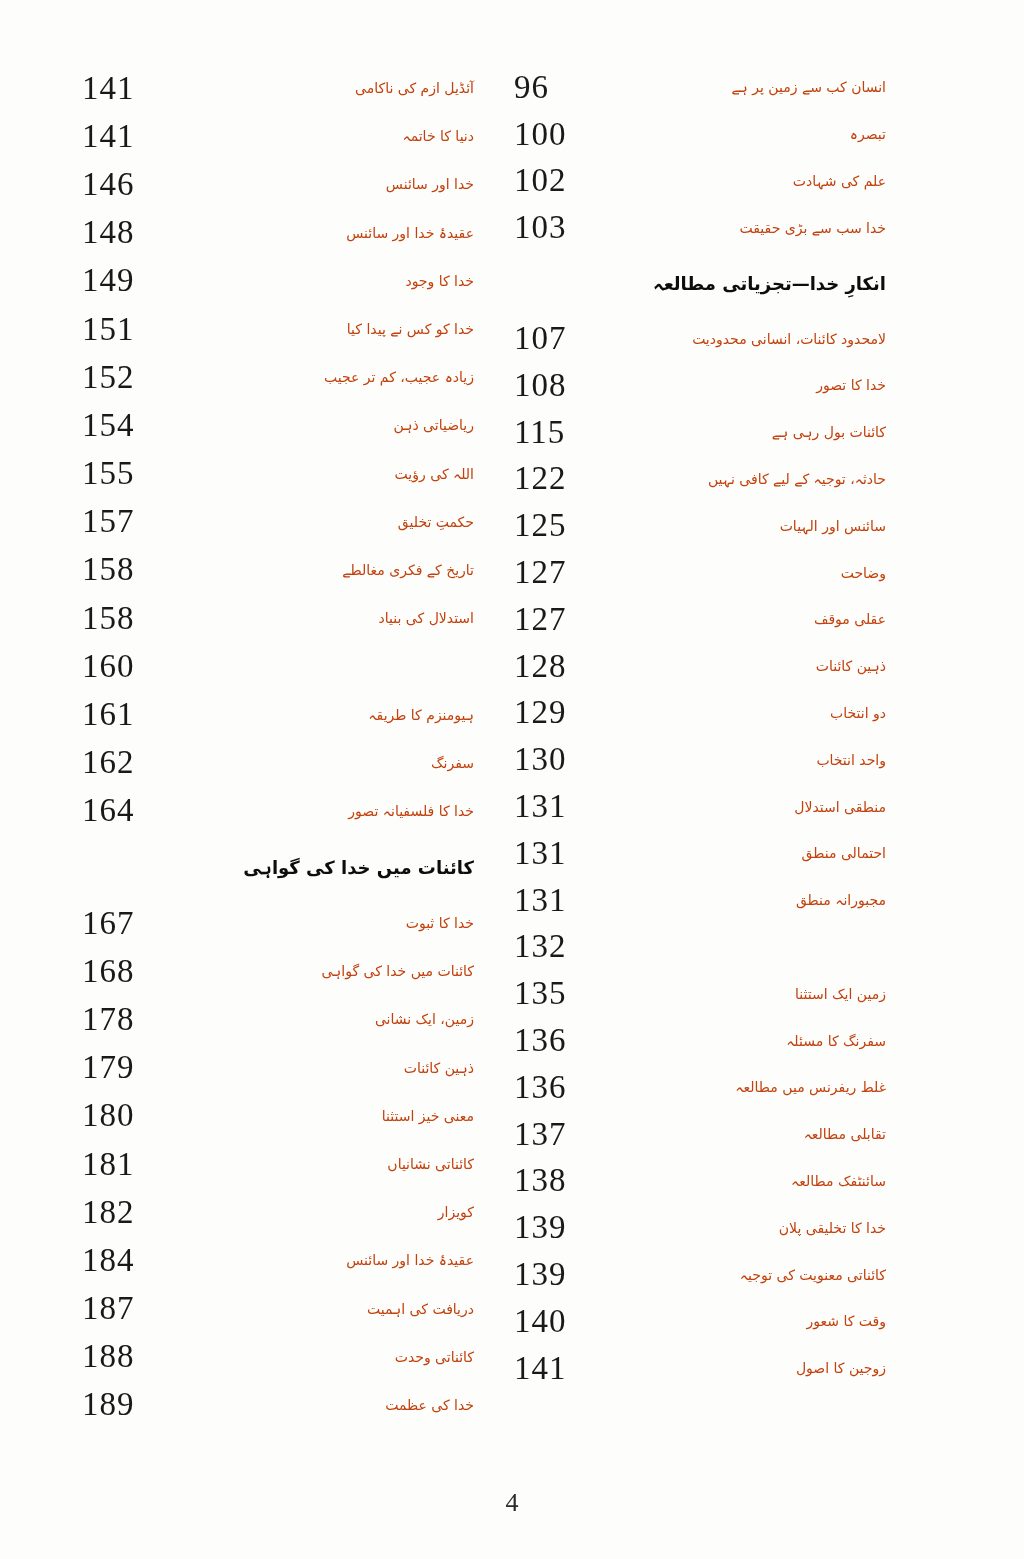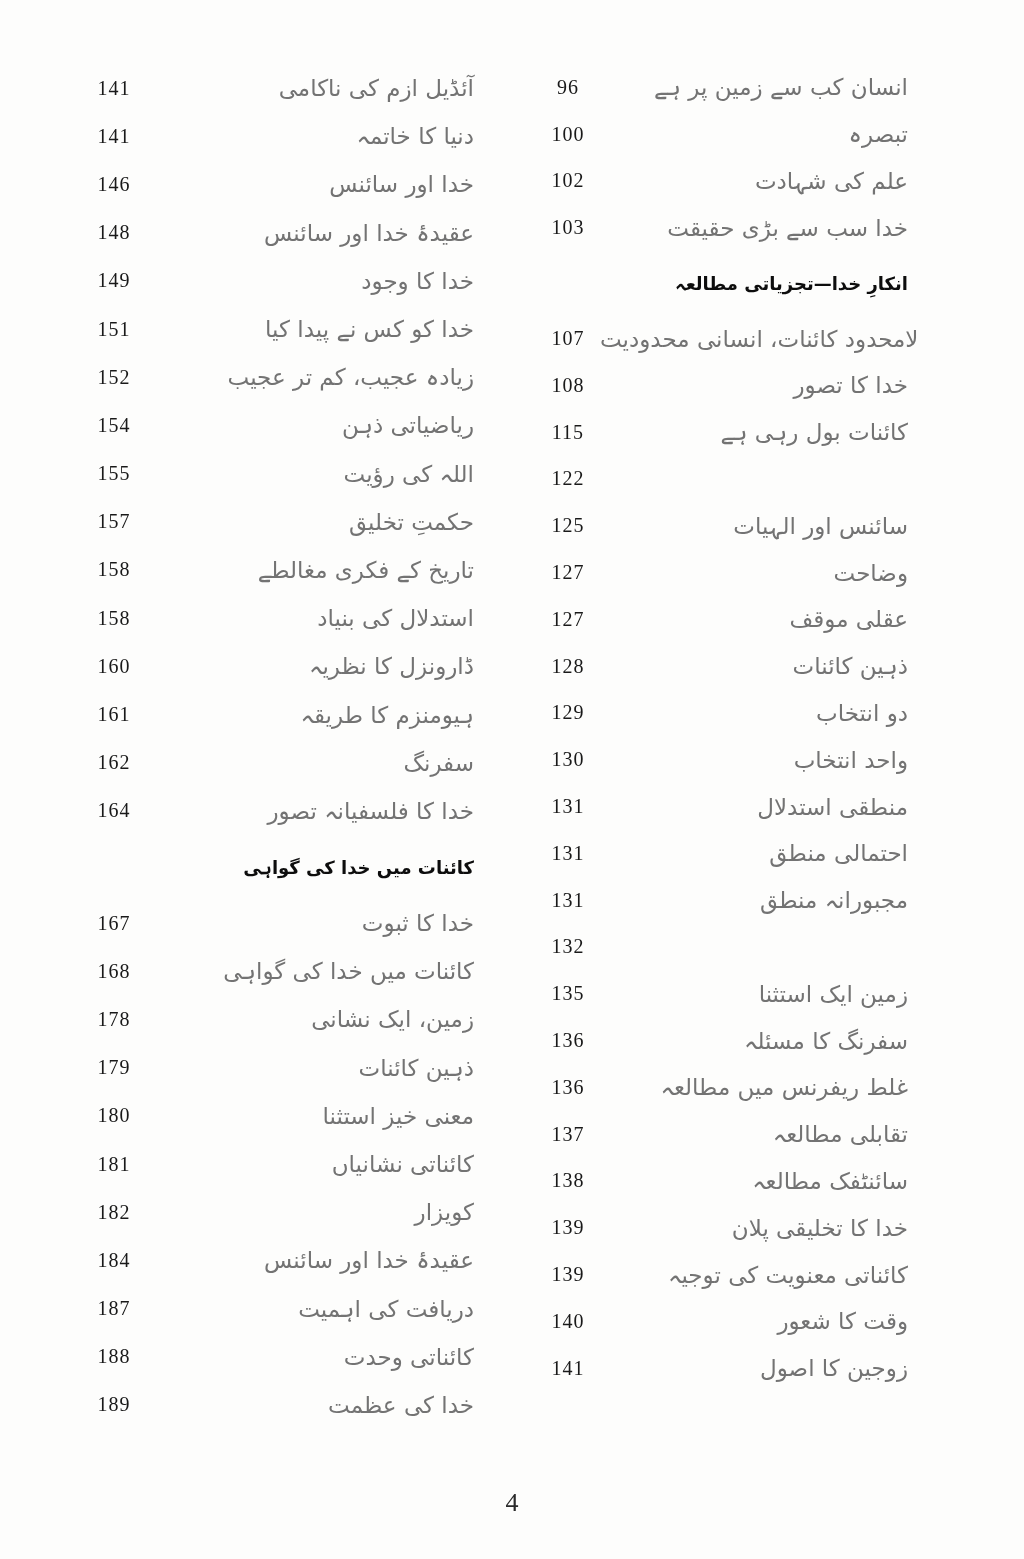--- a/index.html
+++ b/index.html
@@ -16,47 +16,47 @@
     color:#1b1b1b;
     overflow:hidden;
   }
   .toc-col{
     position:absolute;
     top:64px;
     display:flex;
     flex-direction:column;
   }
   .col-left{ left:82px;  width:392px; }
-  .col-right{ left:536px; width:372px; }
+  .col-right{ left:514px; width:372px; }
 
   .row{
     display:flex;
     flex-direction:row;
     justify-content:space-between;
     align-items:center;
   }
   .col-right .row{ height:46.8px; }
   .col-left  .row{ height:48.2px; }
 
   .num{
     font-family:"Liberation Serif",serif;
-    font-size:20px;
+    font-size:33px;
     color:#191919;
     min-width:64px;
-    text-align:center;
+    text-align:left;
     letter-spacing:1px;
     flex:0 0 auto;
   }
   .title{
     font-family:"DejaVu Sans",sans-serif;
-    font-size:23px;
+    font-size:14px;
     direction:rtl;
     text-align:right;
     white-space:nowrap;
-    color:#737373;
+    color:#c2410c;
     flex:1 1 auto;
   }
   .row.heading{ height:64px; }
   .row.heading .title{
     font-size:18px;
     font-weight:bold;
     color:#0d0d0d;
   }
   .footer-page-number{
     position:absolute;
@@ -116,21 +116,20 @@
       <div class="row">
         <span class="num">158</span>
         <span class="title" dir="rtl">تاریخ کے فکری مغالطے</span>
       </div>
       <div class="row">
         <span class="num">158</span>
         <span class="title" dir="rtl">استدلال کی بنیاد</span>
       </div>
       <div class="row">
         <span class="num">160</span>
-        <span class="title" dir="rtl">ڈارونزل کا نظریہ</span>
       </div>
       <div class="row">
         <span class="num">161</span>
         <span class="title" dir="rtl">ہیومنزم کا طریقہ</span>
       </div>
       <div class="row">
         <span class="num">162</span>
         <span class="title" dir="rtl">سفرنگ</span>
       </div>
       <div class="row">
@@ -214,20 +213,21 @@
       <div class="row">
         <span class="num">108</span>
         <span class="title" dir="rtl">خدا کا تصور</span>
       </div>
       <div class="row">
         <span class="num">115</span>
         <span class="title" dir="rtl">کائنات بول رہی ہے</span>
       </div>
       <div class="row">
         <span class="num">122</span>
+        <span class="title" dir="rtl">حادثہ، توجیہ کے لیے کافی نہیں</span>
       </div>
       <div class="row">
         <span class="num">125</span>
         <span class="title" dir="rtl">سائنس اور الہیات</span>
       </div>
       <div class="row">
         <span class="num">127</span>
         <span class="title" dir="rtl">وضاحت</span>
       </div>
       <div class="row">

